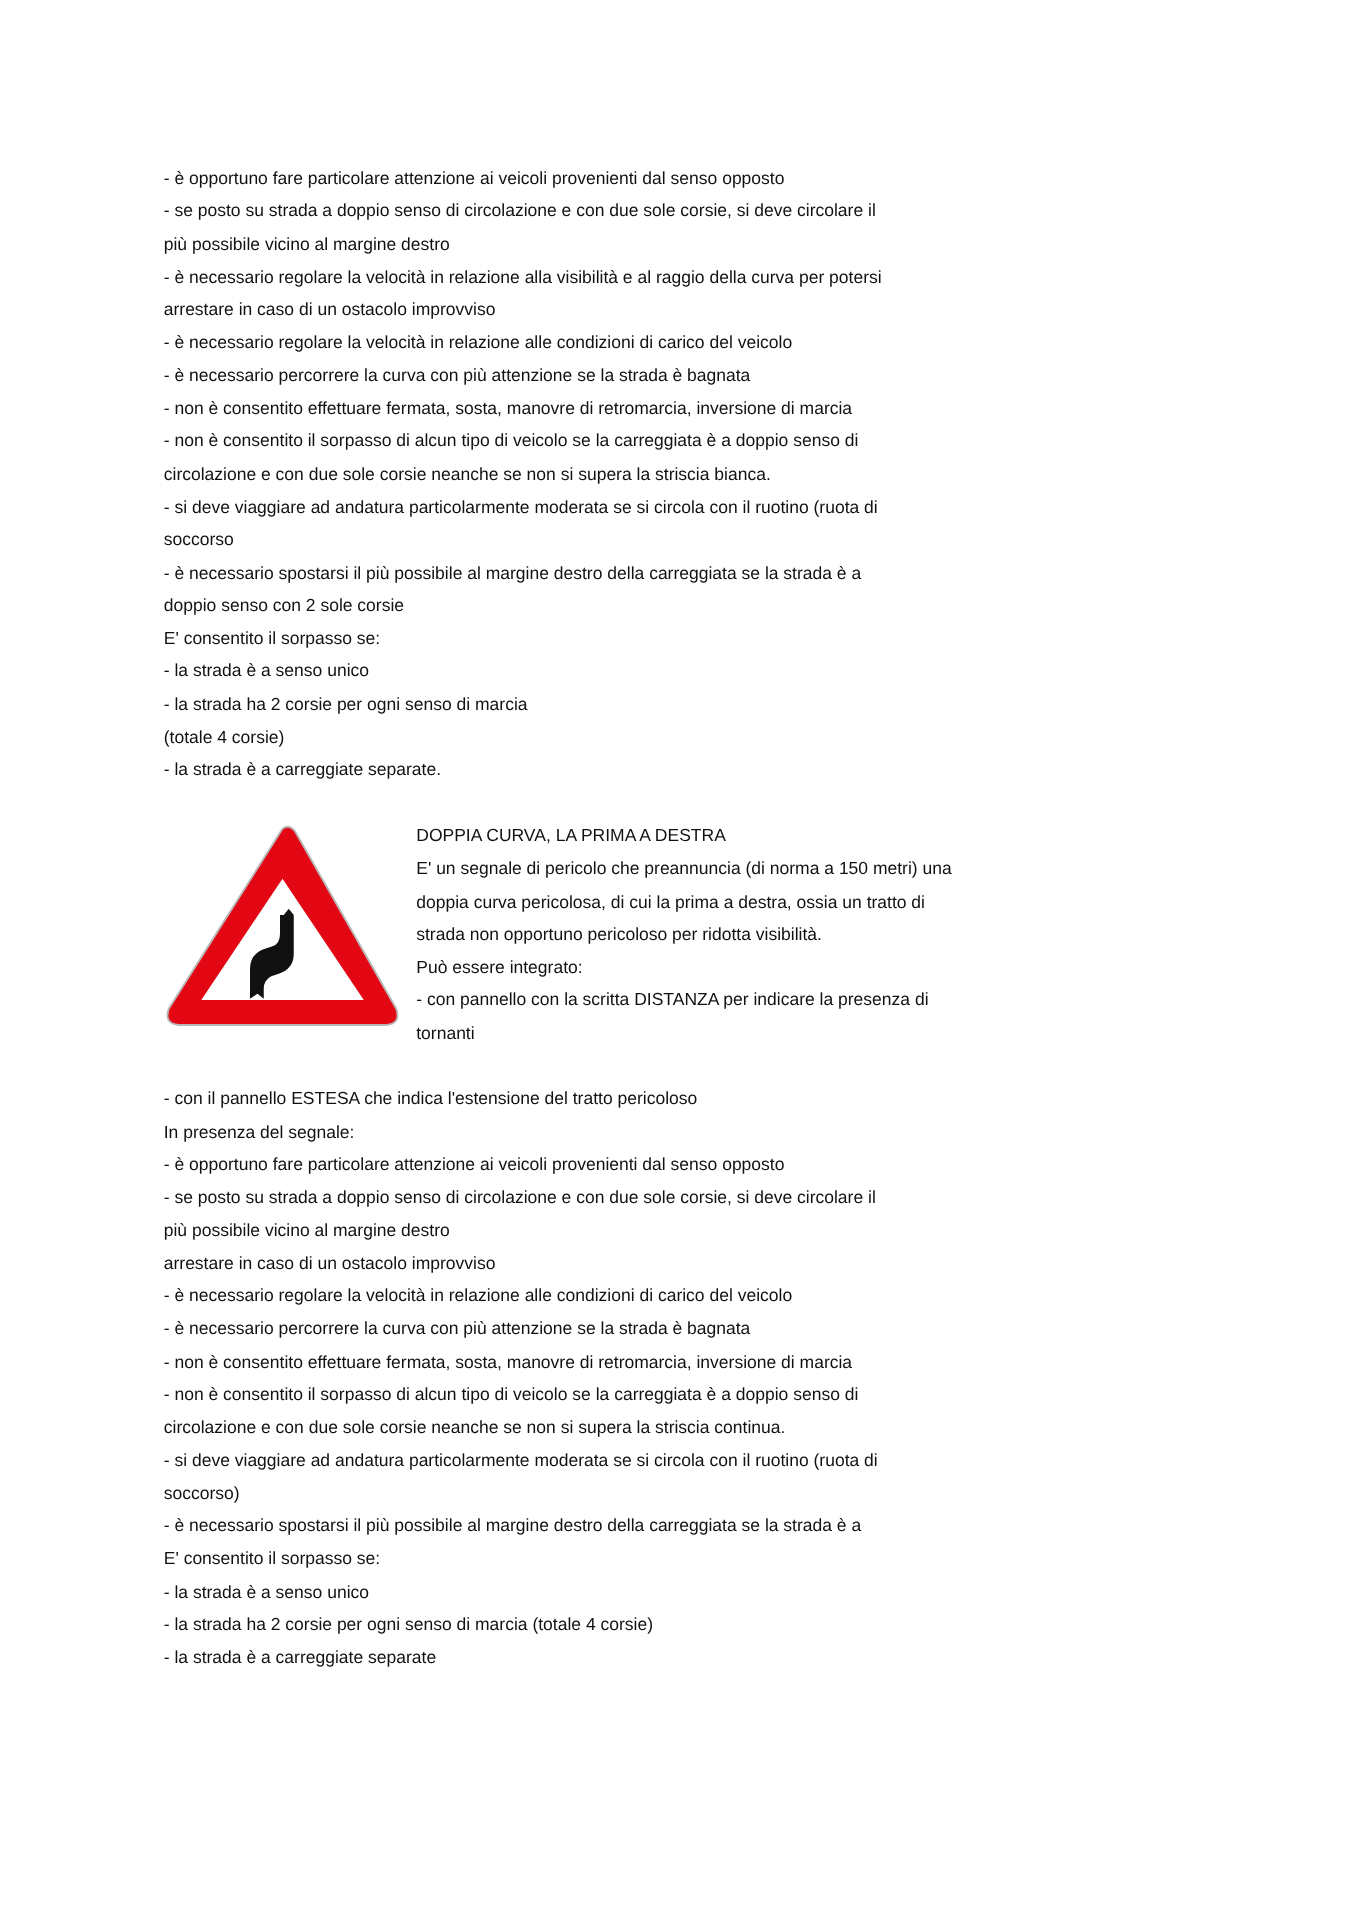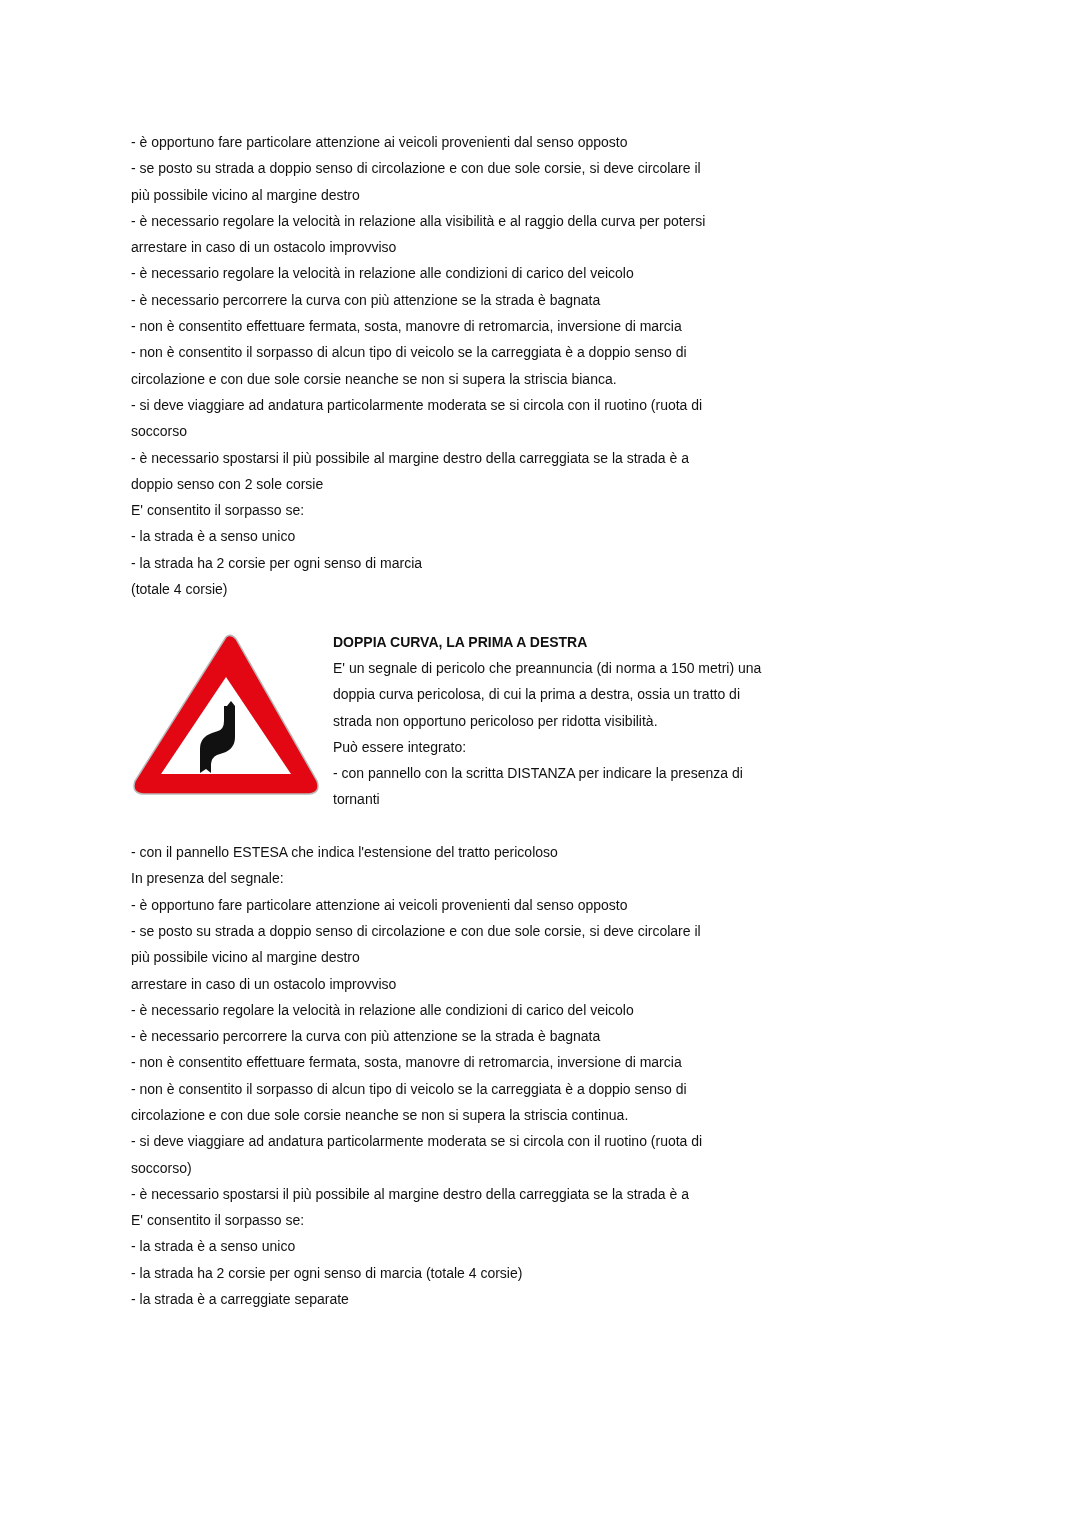--- a/index.html
+++ b/index.html
@@ -43,21 +43,21 @@
       width: 190px;
       height: 168px;
     }
     .sign-text {
       position: absolute;
       left: 202px;
       top: 0;
       width: 630px;
     }
     .title {
-      font-weight: bold;
+      font-weight: normal;
     }
   </style>
 </head>
 <body>
 
 <div class="page">
 
   <div>
     <span class="line">- è opportuno fare particolare attenzione ai veicoli provenienti dal senso opposto</span>
     <span class="line">- se posto su strada a doppio senso di circolazione e con due sole corsie, si deve circolare il</span>
@@ -70,20 +70,21 @@
     <span class="line">- non è consentito il sorpasso di alcun tipo di veicolo se la carreggiata è a doppio senso di</span>
     <span class="line">circolazione e con due sole corsie neanche se non si supera la striscia bianca.</span>
     <span class="line">- si deve viaggiare ad andatura particolarmente moderata se si circola con il ruotino (ruota di</span>
     <span class="line">soccorso</span>
     <span class="line">- è necessario spostarsi il più possibile al margine destro della carreggiata se la strada è a</span>
     <span class="line">doppio senso con 2 sole corsie</span>
     <span class="line">E' consentito il sorpasso se:</span>
     <span class="line">- la strada è a senso unico</span>
     <span class="line">- la strada ha 2 corsie per ogni senso di marcia</span>
     <span class="line">(totale 4 corsie)</span>
+    <span class="line">- la strada è a carreggiate separate.</span>
   </div>
 
   <div class="section2">
     <div class="sign-block">
       <svg class="sign" viewBox="0 0 190 168" xmlns="http://www.w3.org/2000/svg">
         <path d="M95 6 Q100 2 105 8 L186 150 Q190 162 178 163 L12 163 Q0 162 4 150 Z" fill="#e30613" stroke="#b8b8b8" stroke-width="1.5"></path>
         <path d="M95 46 L160 143 L30 143 Z" fill="#ffffff"></path>
         <path d="M96 75 L100 70 L104 75 L104 106 Q104 118 92 122 L86 124 Q80 127 80 134 L80 142 L75 138 L69 142 L69 118 Q69 106 81 102 L87 100 Q93 98 93 90 L93 75 Z" fill="#111111"></path>
       </svg>
       <div class="sign-text">

